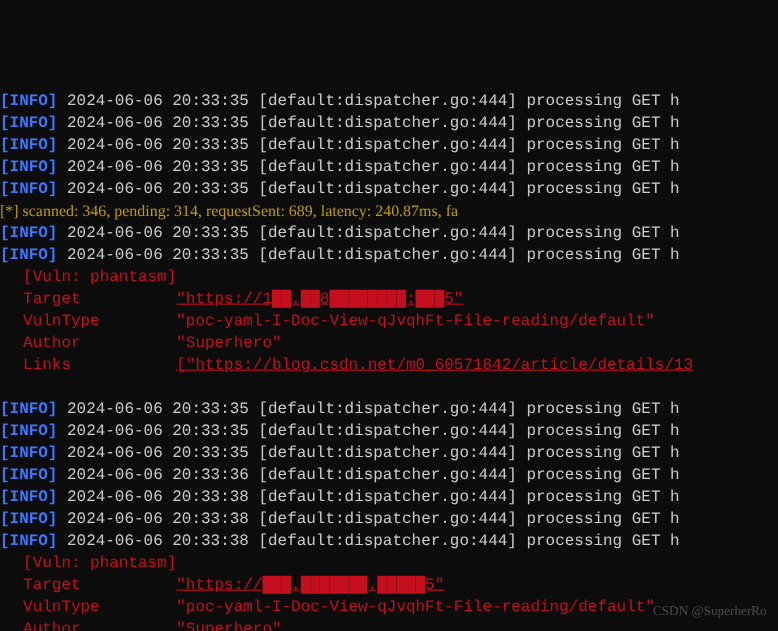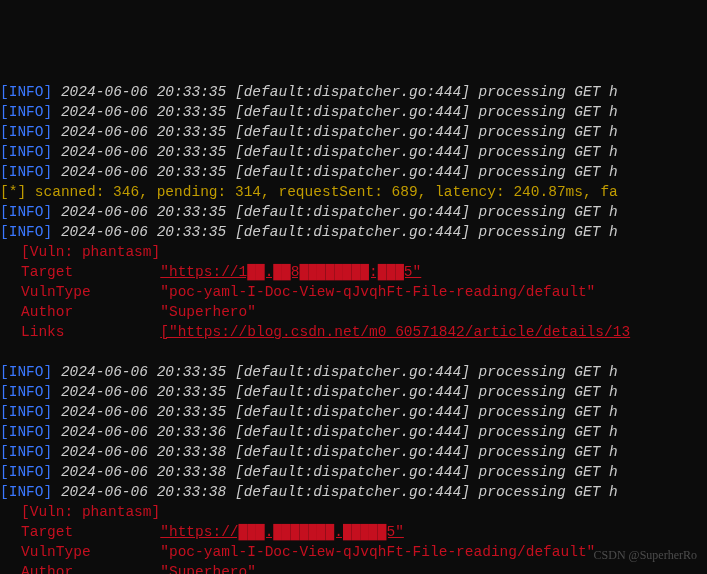--- a/index.html
+++ b/index.html
@@ -18,27 +18,28 @@
       width: 707px;
       height: 574px;
       padding-top: 2px;
     }
     .line {
       display: block;
       white-space: pre;
     }
     .info-tag {
       color: #3b78ff;
+      font-weight: bold;
     }
     .white {
       color: #cccccc;
-      font-style: italic;
     }
     .yellow {
       color: #c19c00;
+      font-family: Liberation Serif, serif;
     }
     .red {
       color: #c50f1f;
       margin-left: 21px;
     }
     .red-url {
       color: #c50f1f;
       text-decoration: underline;
     }
     .watermark {

